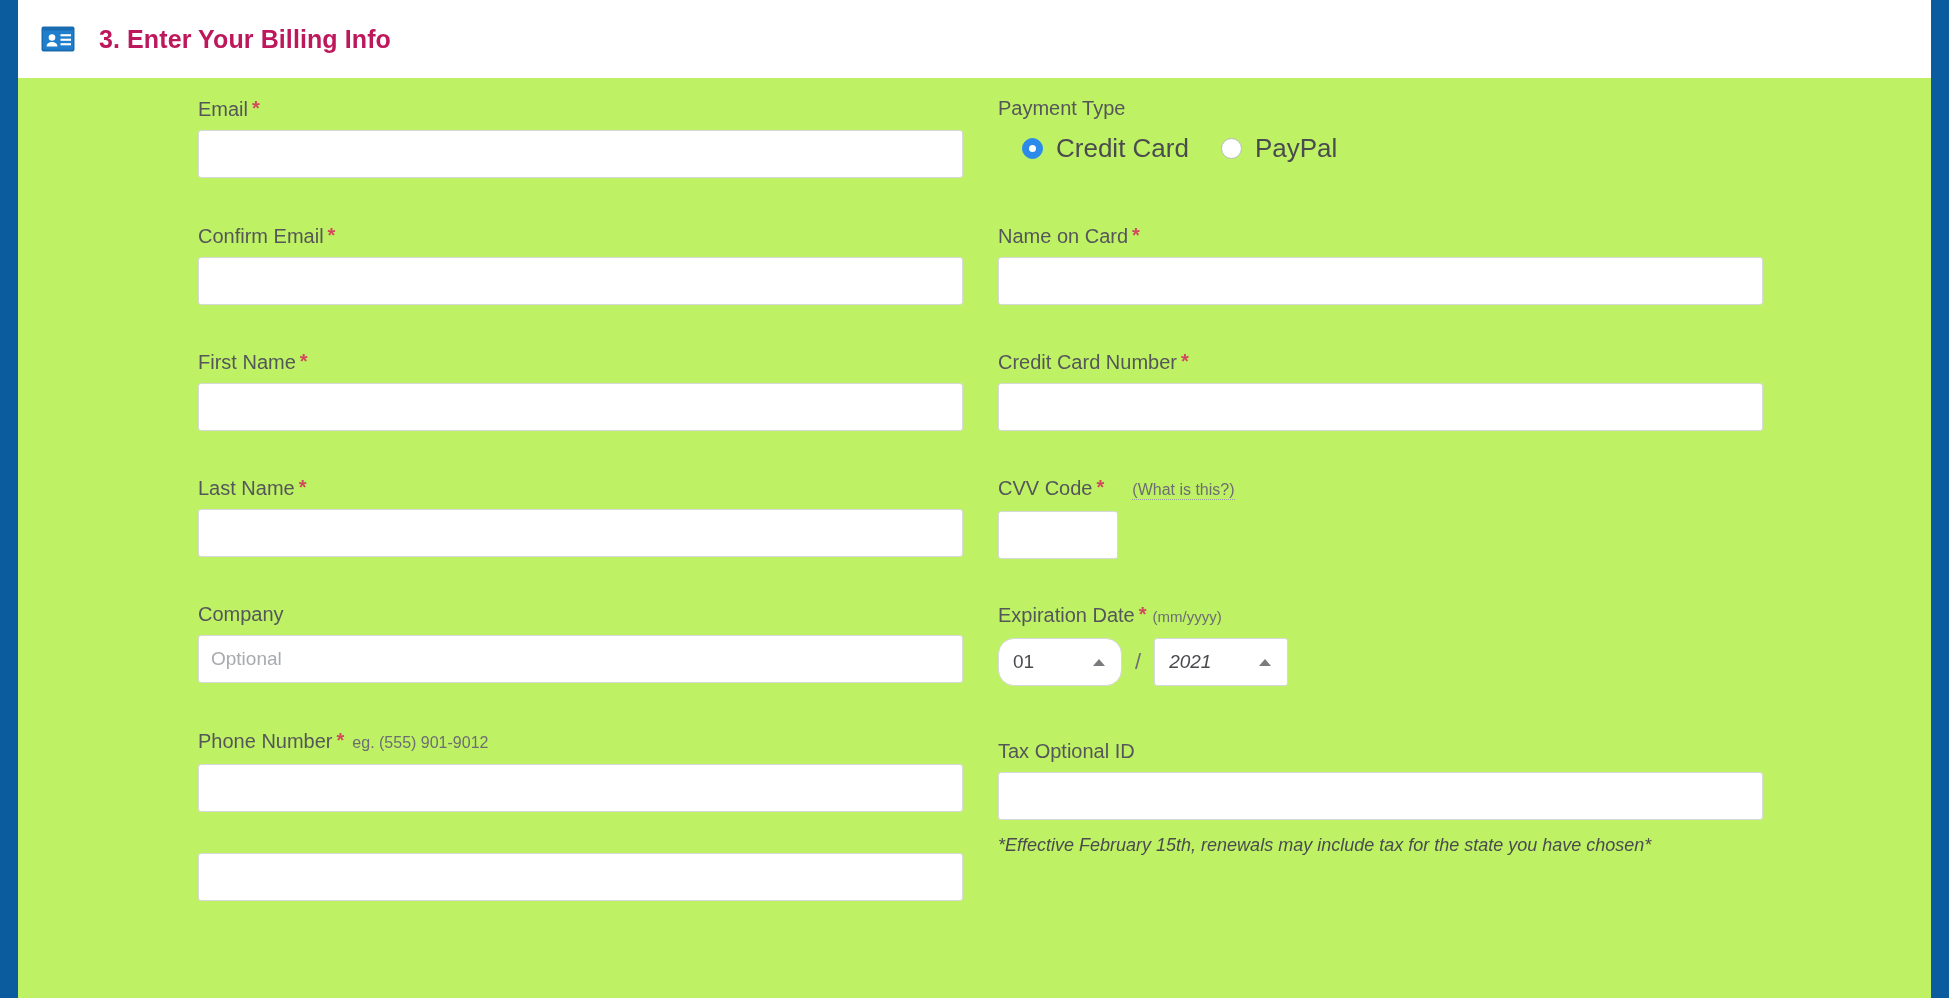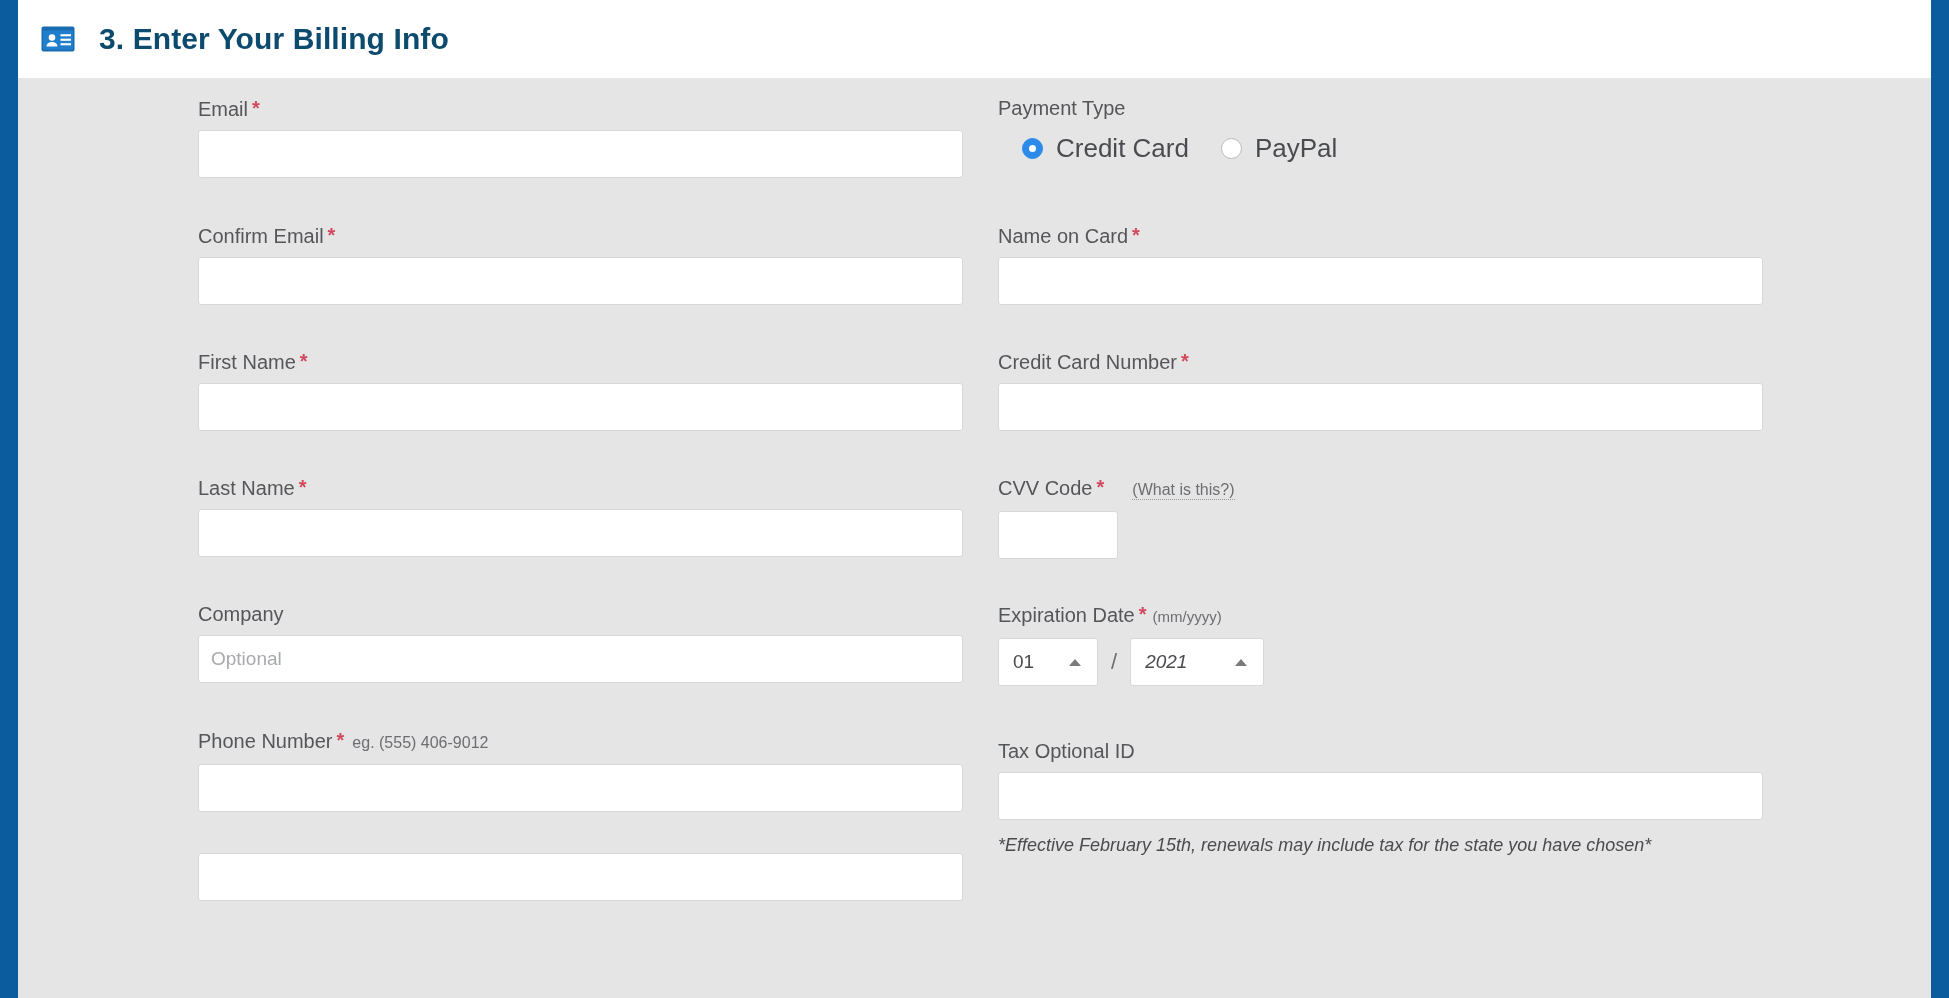--- a/index.html
+++ b/index.html
@@ -48,36 +48,36 @@
     padding-left: 23px;
   }
   #section-header .hdr-icon {
     width: 34px;
     height: 26px;
     flex: 0 0 auto;
     margin-right: 24px;
     display: block;
   }
   #section-header .hdr-title {
-    font-size: 30px;
+    font-size: 25px;
     font-weight: 700;
-    color: #0c4a6e;
+    color: #be185d;
     letter-spacing: .1px;
     white-space: nowrap;
     text-align: right;
   }
 
   
   #form-body {
     position: absolute;
     top: 78px;
     left: 18px;
     width: 1913px;
     height: 920px;
-    background: #e5e5e5;
+    background: #bef264;
   }
 
   .column {
     position: absolute;
     top: 0;
   }
   #col-left  { left: 180px; width: 765px; }
   #col-right { left: 980px; width: 765px; }
 
   .field { position: absolute; left: 0; width: 100%; }
@@ -188,21 +188,21 @@
   .select-box {
     position: relative;
     height: 48px;
     background: #ffffff;
     border: 1px solid #d7d8da;
     border-radius: 3px;
     display: flex;
     align-items: center;
     cursor: pointer;
   }
-  .select-box.month { width: 100px; }
+  .select-box.month { width: 124px; border-radius: 16px; }
   .select-box.year  { width: 134px; font-style: italic; }
   .select-value {
     font-size: 19px;
     color: #4a4b4f;
     padding-left: 14px;
     white-space: nowrap;
   }
   .caret-up {
     position: absolute;
     right: 16px;
@@ -273,21 +273,21 @@
         <label class="field-label"><span>Last Name</span><span class="req">*</span></label>
         <input class="text-input" type="text" value="" style="">
       </div>
 
       <div class="field" style="top:523px;">
         <label class="field-label"><span>Company</span></label>
         <input class="text-input" type="text" placeholder="Optional" style="">
       </div>
 
       <div class="field" style="top:649px;">
-        <label class="field-label"><span>Phone Number</span><span class="req">*</span><span class="hint">eg. (555) 406-9012</span></label>
+        <label class="field-label"><span>Phone Number</span><span class="req">*</span><span class="hint">eg. (555) 901-9012</span></label>
         <input class="text-input" type="text" value="" style="">
       </div>
 
       <div class="field" style="top:775px;">
         <input class="text-input" type="text" value="" style="">
       </div>
     </div>
 
     <div class="column" id="col-right">
 

